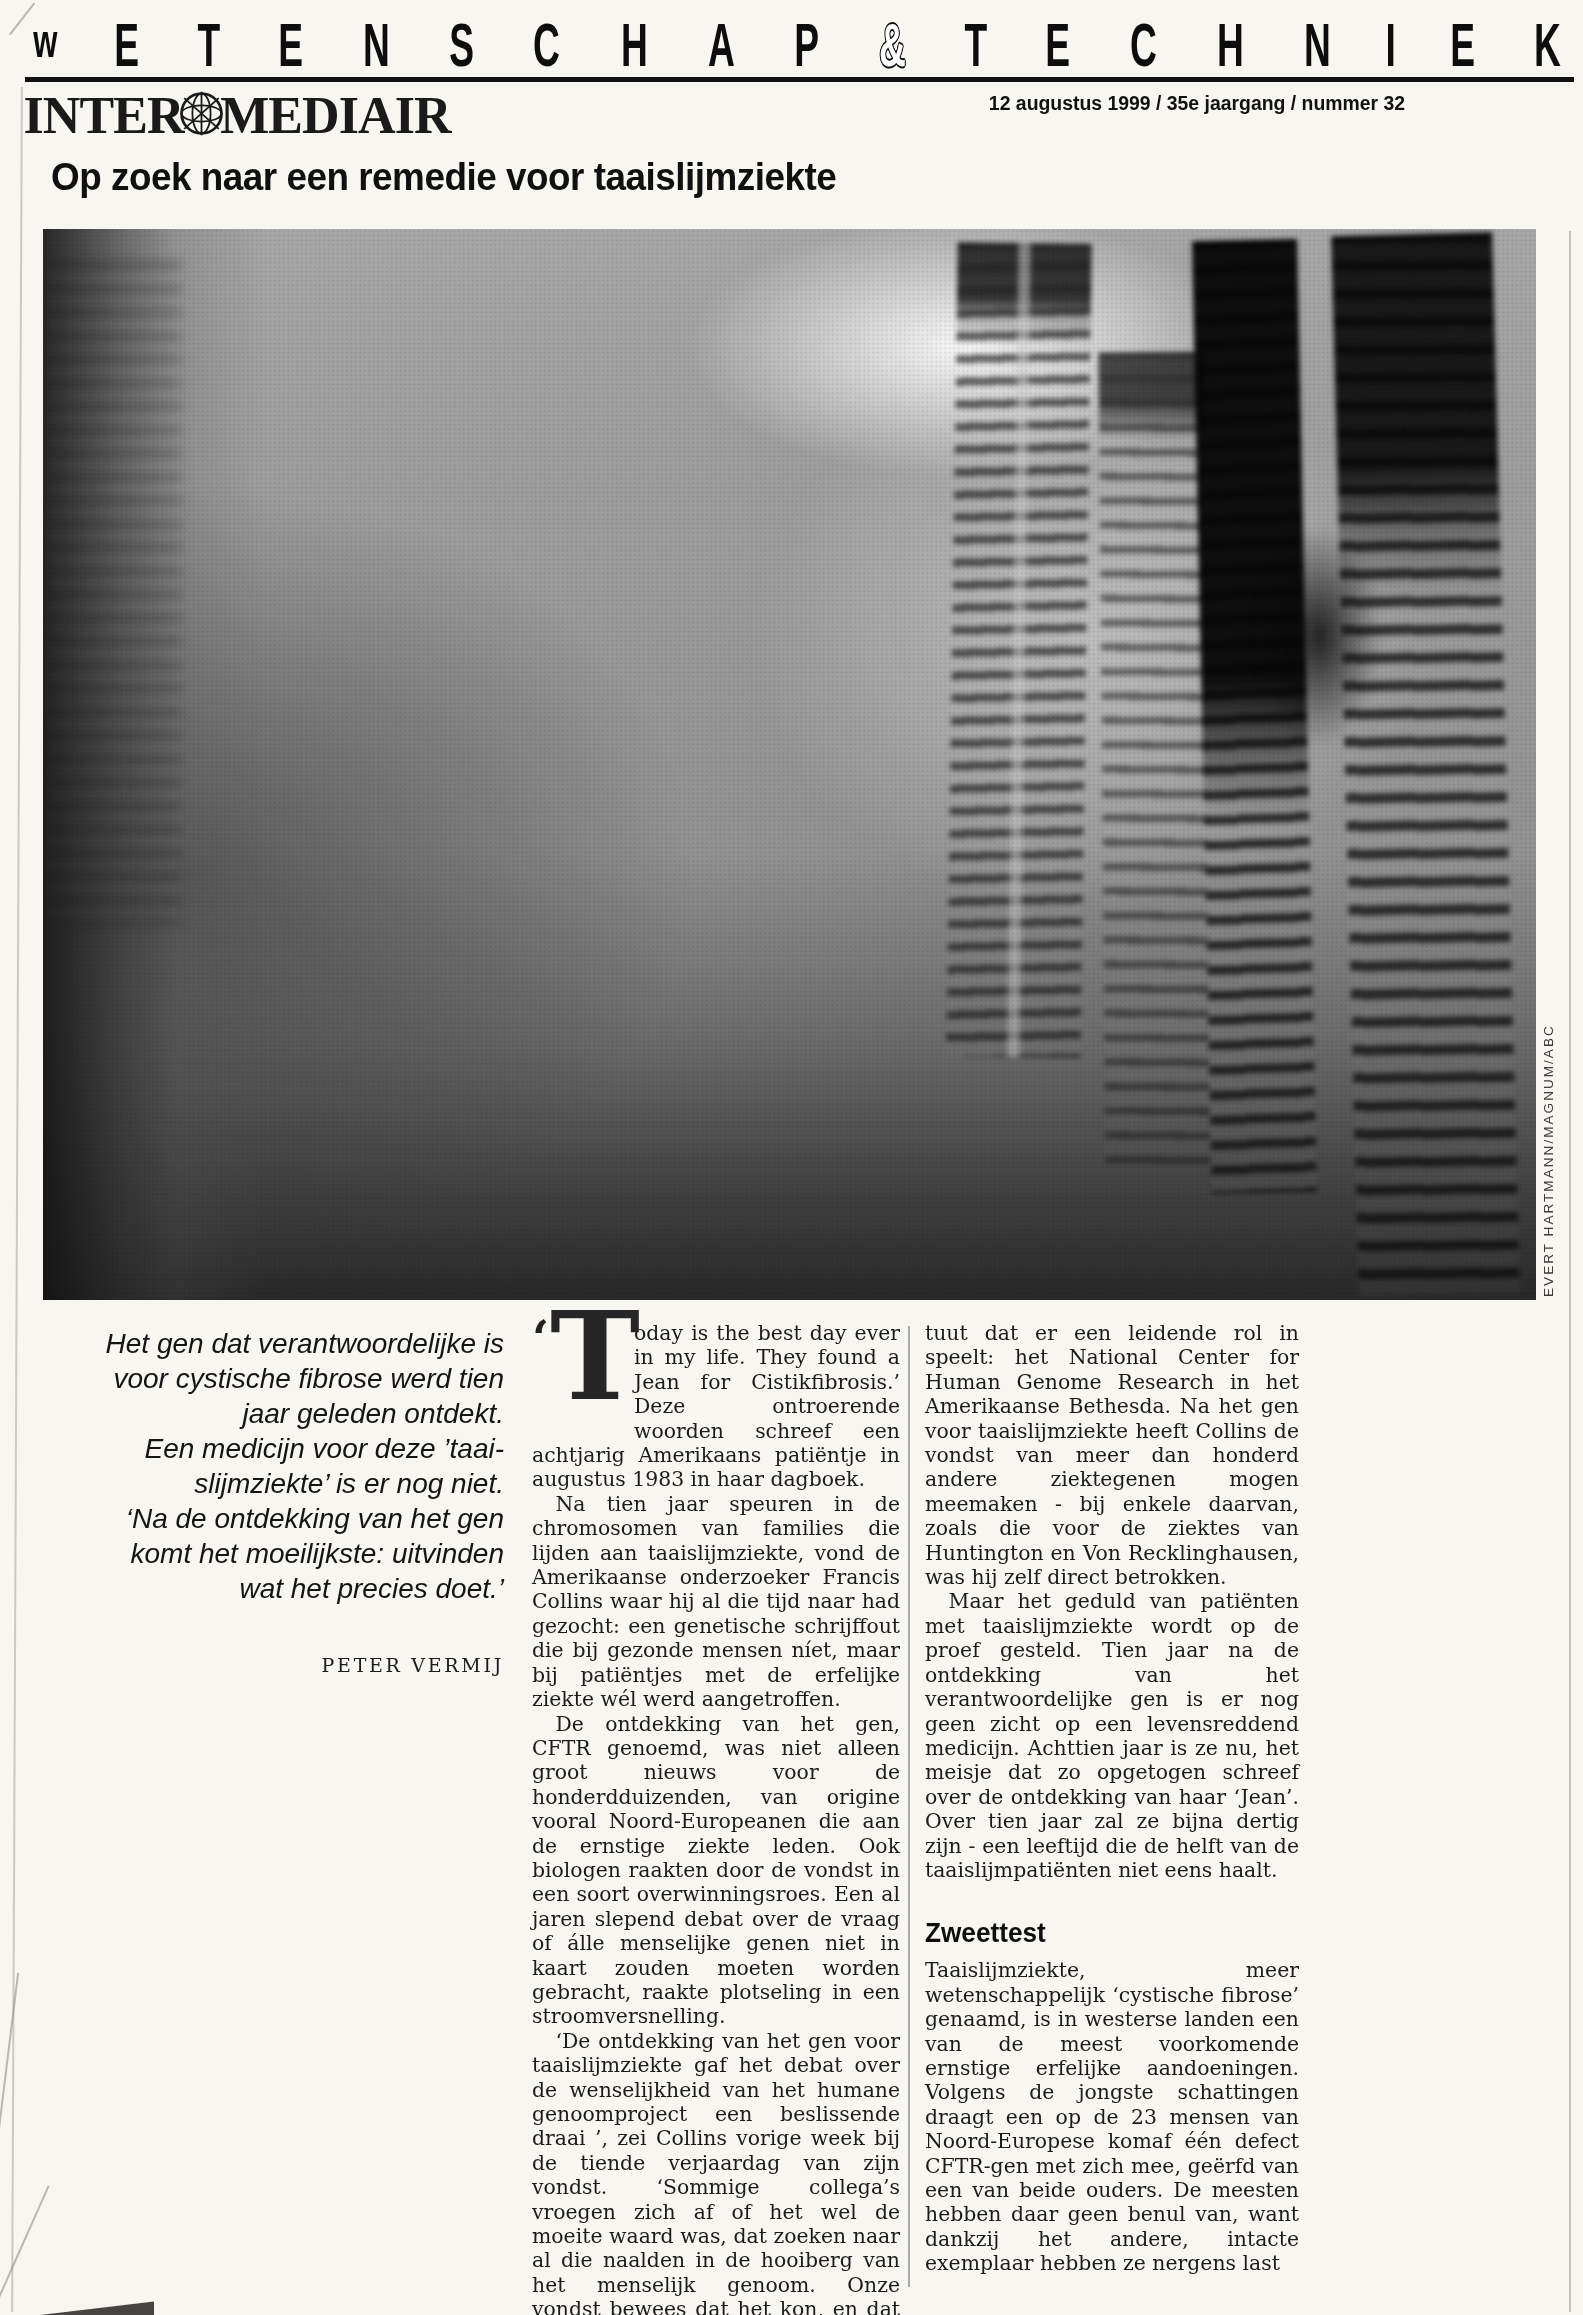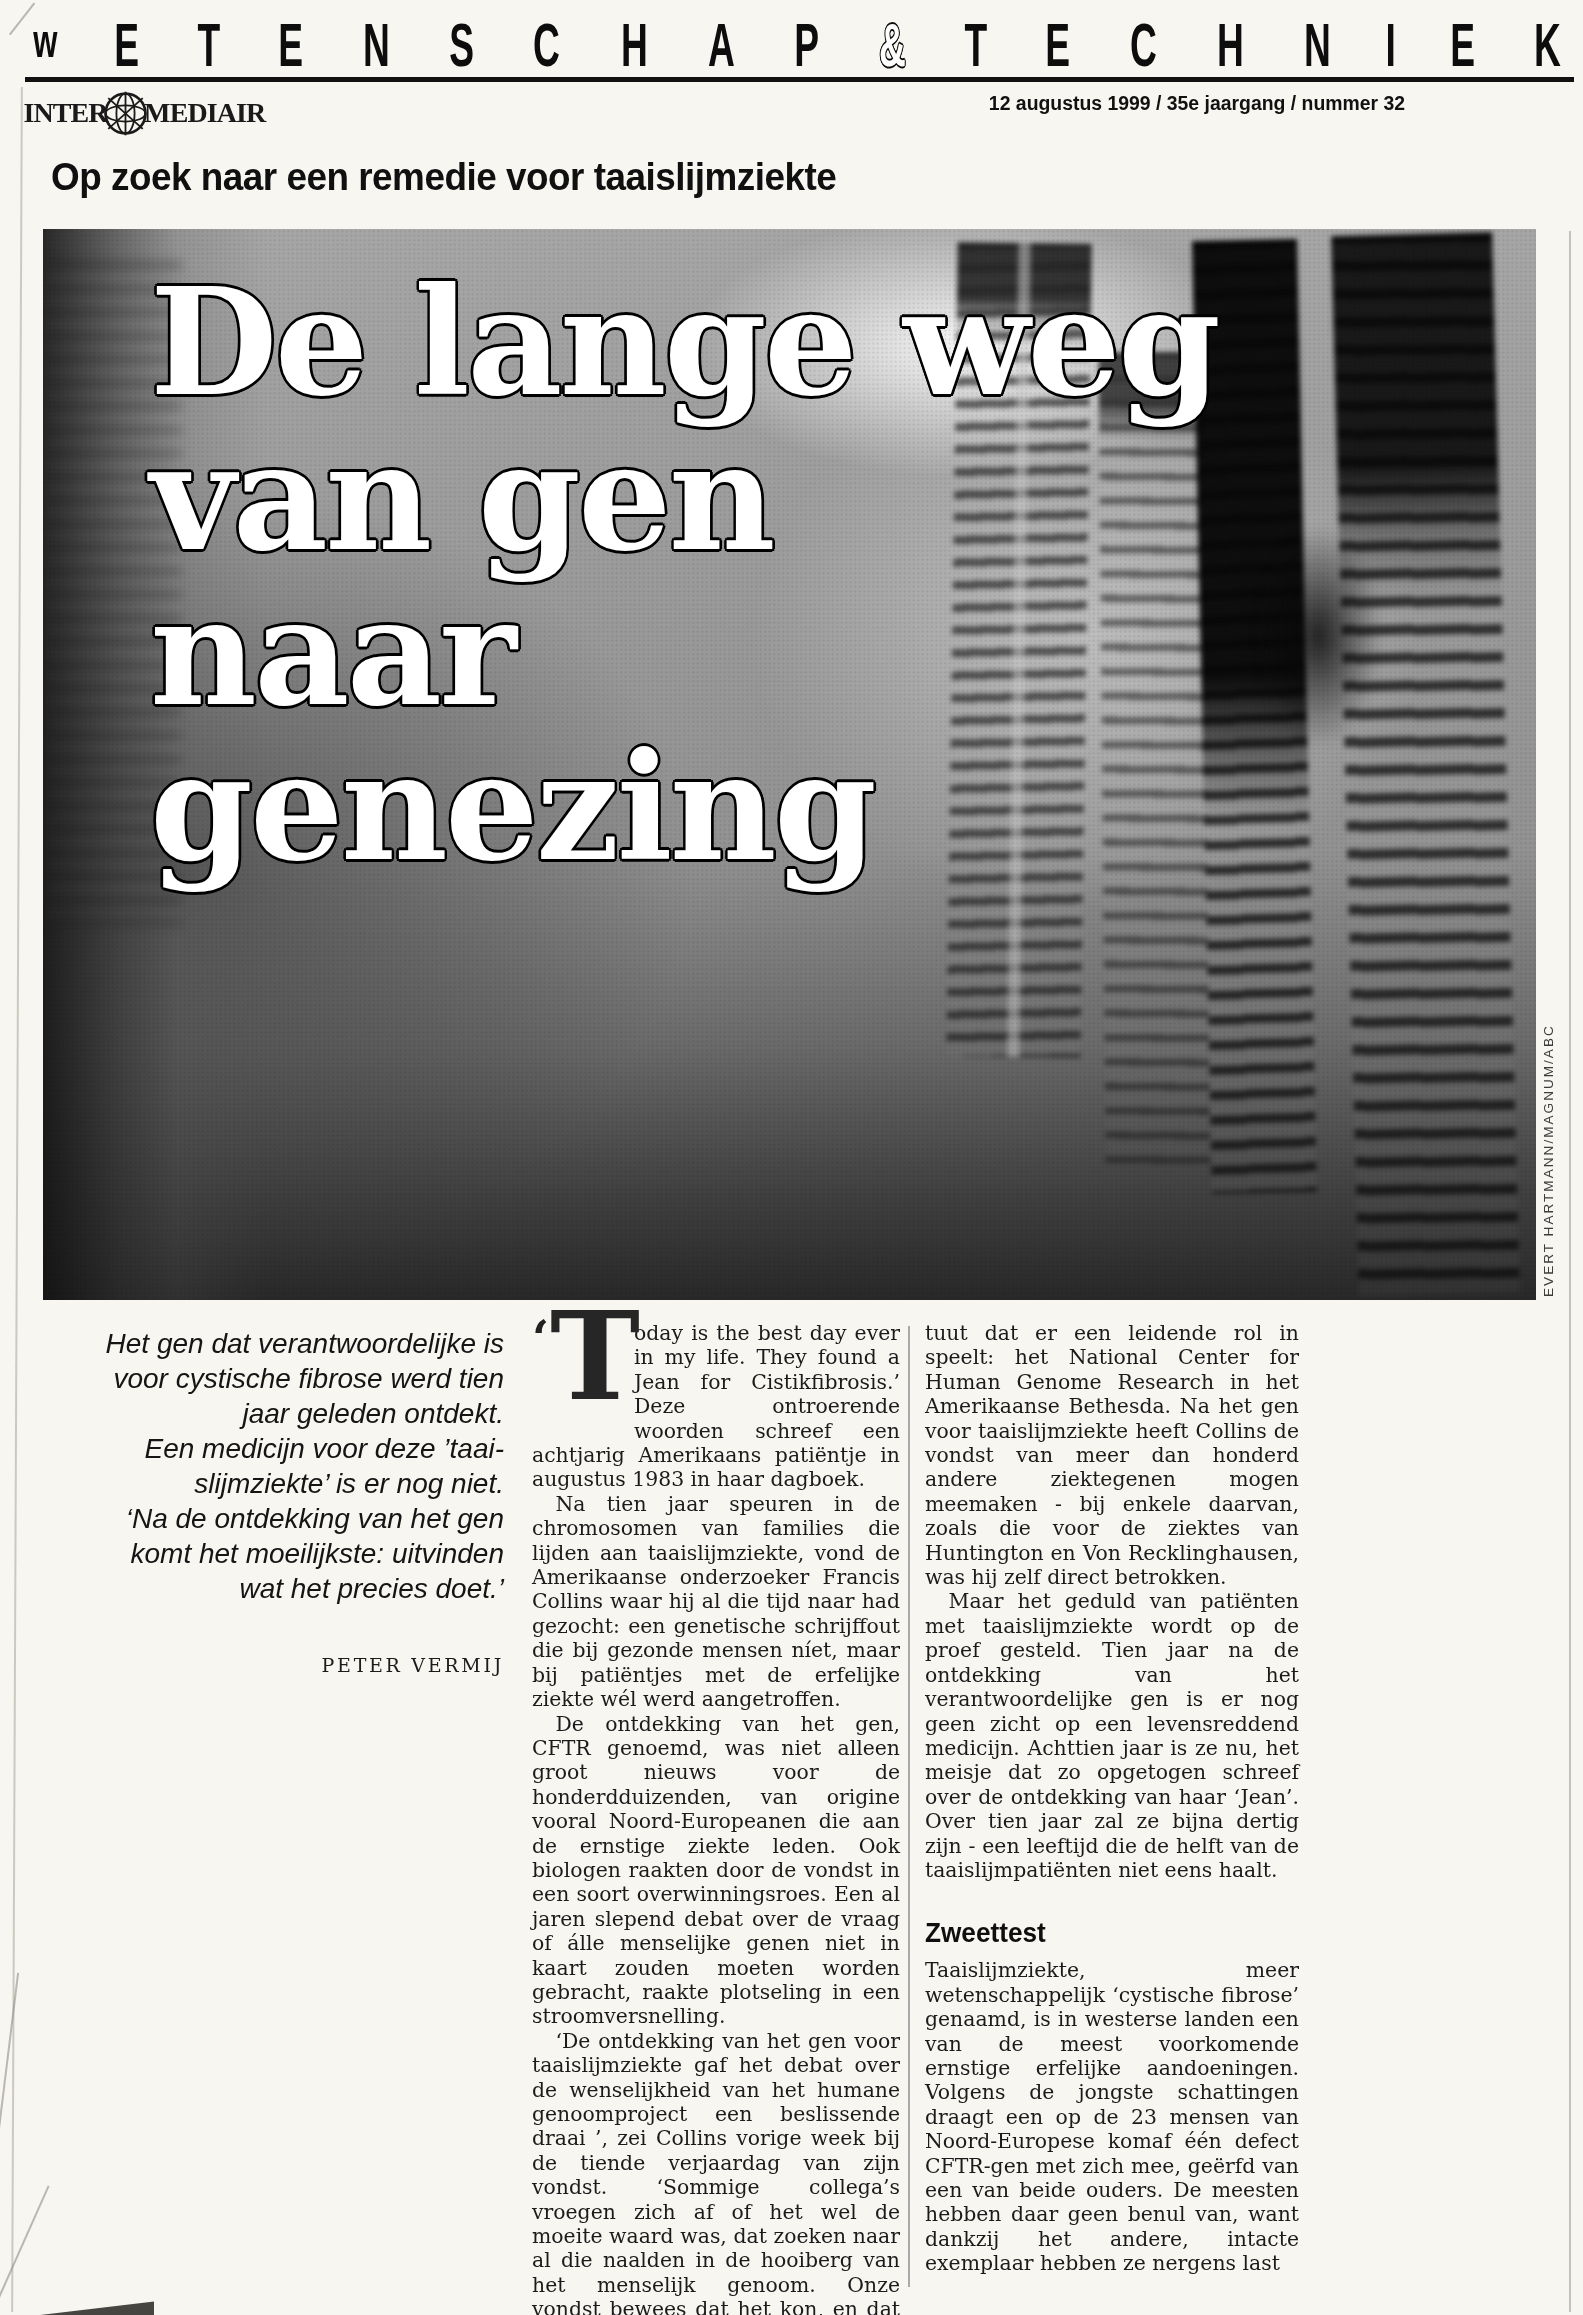--- a/index.html
+++ b/index.html
@@ -10,21 +10,21 @@
   .banner{position:absolute;left:27px;right:12.7px;top:5.4px;height:71px;
           display:flex;justify-content:space-between;align-items:flex-end;}
   .ml{display:inline-block;font-weight:bold;font-size:62px;line-height:1;color:#0d0d0d;
       transform:scaleX(.60);transform-origin:center bottom;
       font-family:"Liberation Sans",sans-serif;}
   .ml.low{font-size:47px;transform:scaleX(.66) translateY(-11.8px);}
   .ml.amp{color:#fff;text-shadow:1.8px 0 0 #0d0d0d,-1.8px 0 0 #0d0d0d,0 1.8px 0 #0d0d0d,0 -1.8px 0 #0d0d0d,
           0.9px 0.9px 0 #0d0d0d,-0.9px 0.9px 0 #0d0d0d,0.9px -0.9px 0 #0d0d0d,-0.9px -0.9px 0 #0d0d0d;}
   .banner-rule{position:absolute;left:25px;right:9px;top:77px;height:4.5px;background:#111;}
   .logo{position:absolute;left:23.5px;top:85px;display:flex;align-items:center;
-        font-family:"Liberation Serif",serif;font-weight:bold;font-size:28px;
+        font-family:"Liberation Serif",serif;font-weight:bold;font-size:52px;
         letter-spacing:-0.9px;color:#1a1a1a;}
   .globe{margin:0 -6.3px;position:relative;top:3.6px;}
   .issue{position:absolute;right:178px;top:92px;font-size:20px;font-weight:bold;color:#111;
          transform:scaleX(.97);transform-origin:right center;}
 
   
   .kicker{position:absolute;left:51px;top:156px;font-size:38px;font-weight:bold;color:#101010;
           letter-spacing:-0.5px;transform:scaleX(.97);transform-origin:left center;}
 
   
@@ -152,26 +152,20 @@
   <div class="kicker">Op zoek naar een remedie voor taaislijmziekte</div>
 
   <div class="photo">
     <div class="lane lane-left"></div>
     <div class="lane lane-a"></div>
     <div class="lane lane-b"></div>
     <div class="lane lane-c"></div>
     <div class="lane lane-d"></div>
     <div class="lane thumb"></div>
     <div class="photo-grain"></div>
-    <div class="headline">
-        <div class="hl-line">De lange weg</div>
-        <div class="hl-line">van gen</div>
-        <div class="hl-line">naar</div>
-        <div class="hl-line">genezing</div>
-      </div>
   </div>
   <div class="photo-credit">EVERT HARTMANN/MAGNUM/ABC</div>
 
   <div class="col-quote">
     <div>
         <div class="pq-line">Het gen dat verantwoordelijke is</div>
         <div class="pq-line">voor cystische fibrose werd tien</div>
         <div class="pq-line">jaar geleden ontdekt.</div>
         <div class="pq-line">Een medicijn voor deze ’taai-</div>
         <div class="pq-line">slijmziekte’ is er nog niet.</div>

